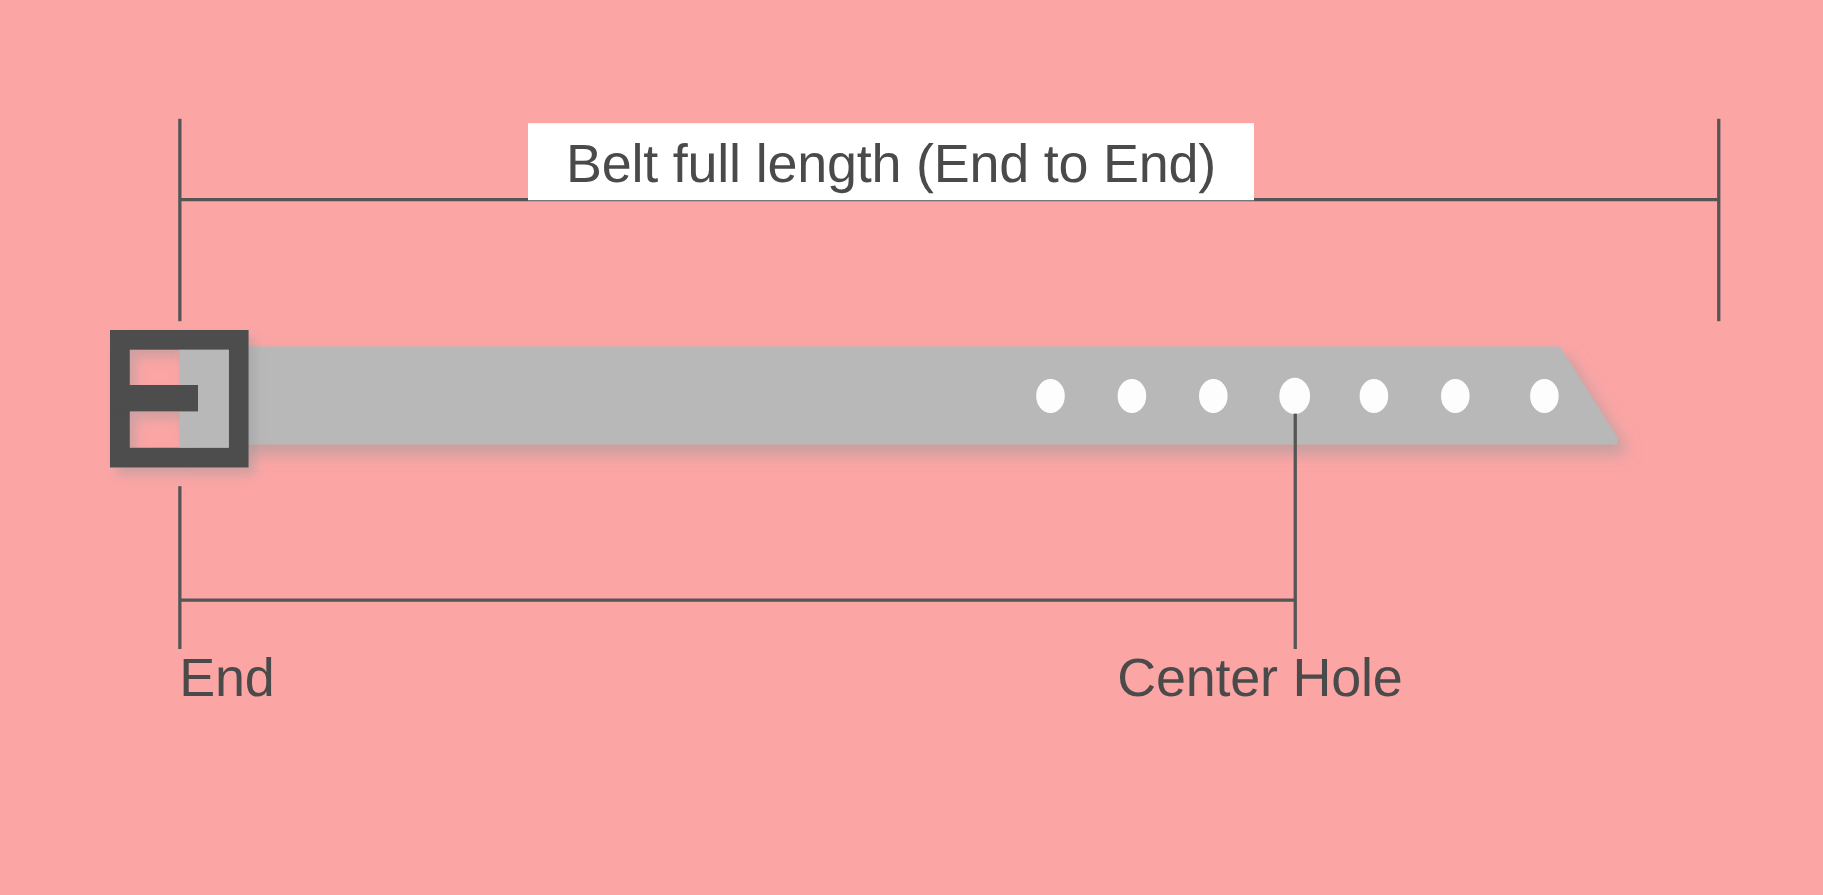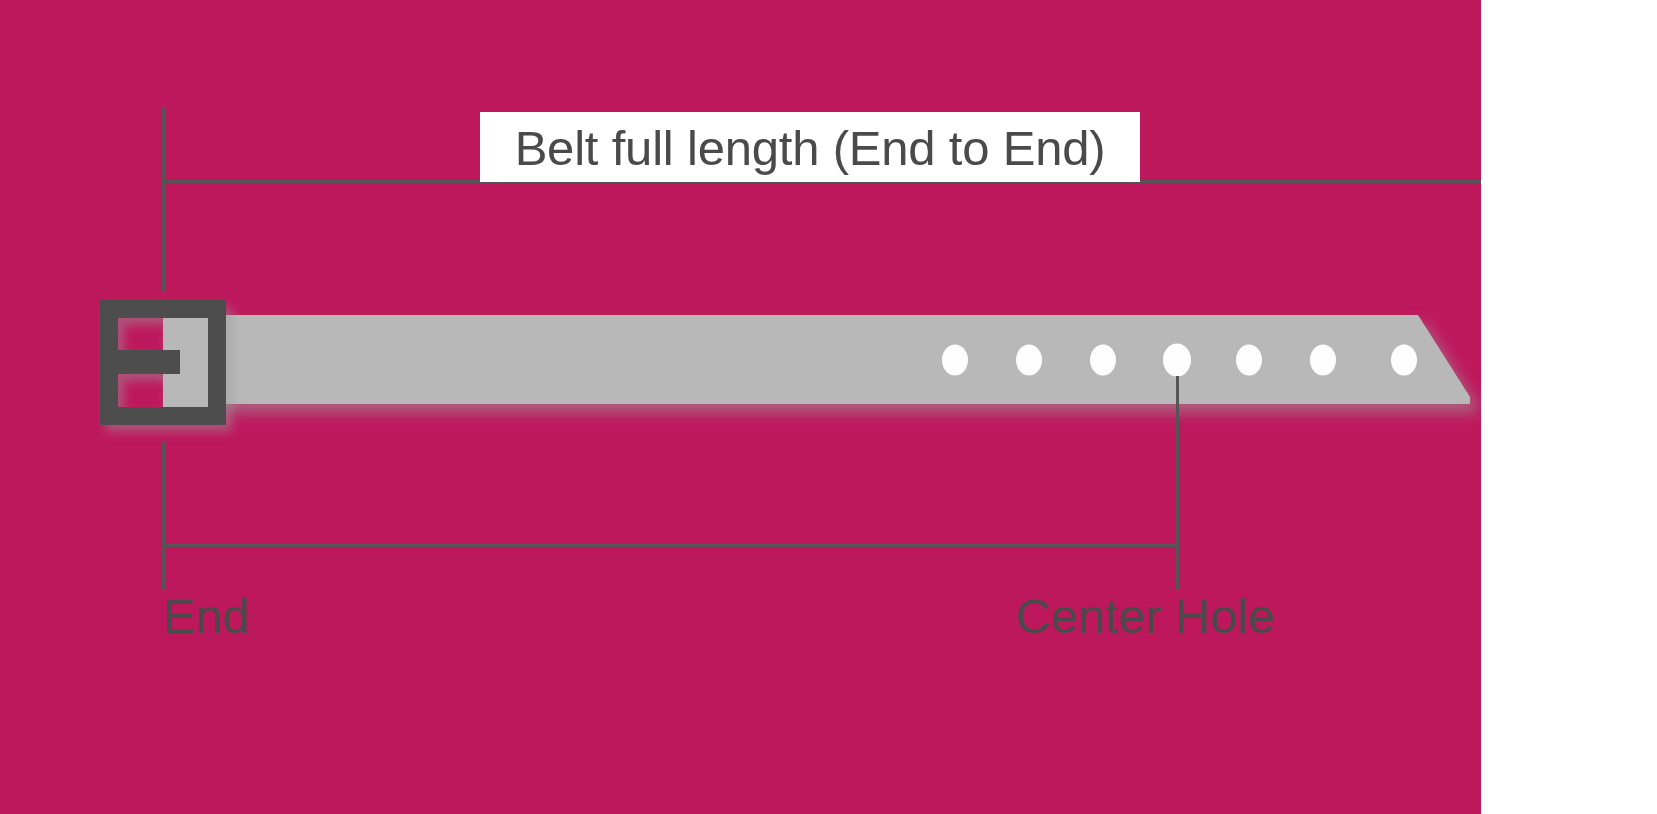--- a/index.html
+++ b/index.html
@@ -7,23 +7,23 @@
     margin: 0;
     padding: 0;
     background: #ffffff;
   }
   body {
     font-family: "Liberation Sans", sans-serif;
     -webkit-font-smoothing: antialiased;
   }
   #stage {
     position: relative;
-    width: 1481px;
+    width: 1657px;
     height: 814px;
-    background: #be185d;
+    background: #fca5a5;
     overflow: hidden;
   }
   #diagram-svg {
     position: absolute;
     left: 0;
     top: 0;
     width: 1657px;
     height: 814px;
     display: block;
   }

